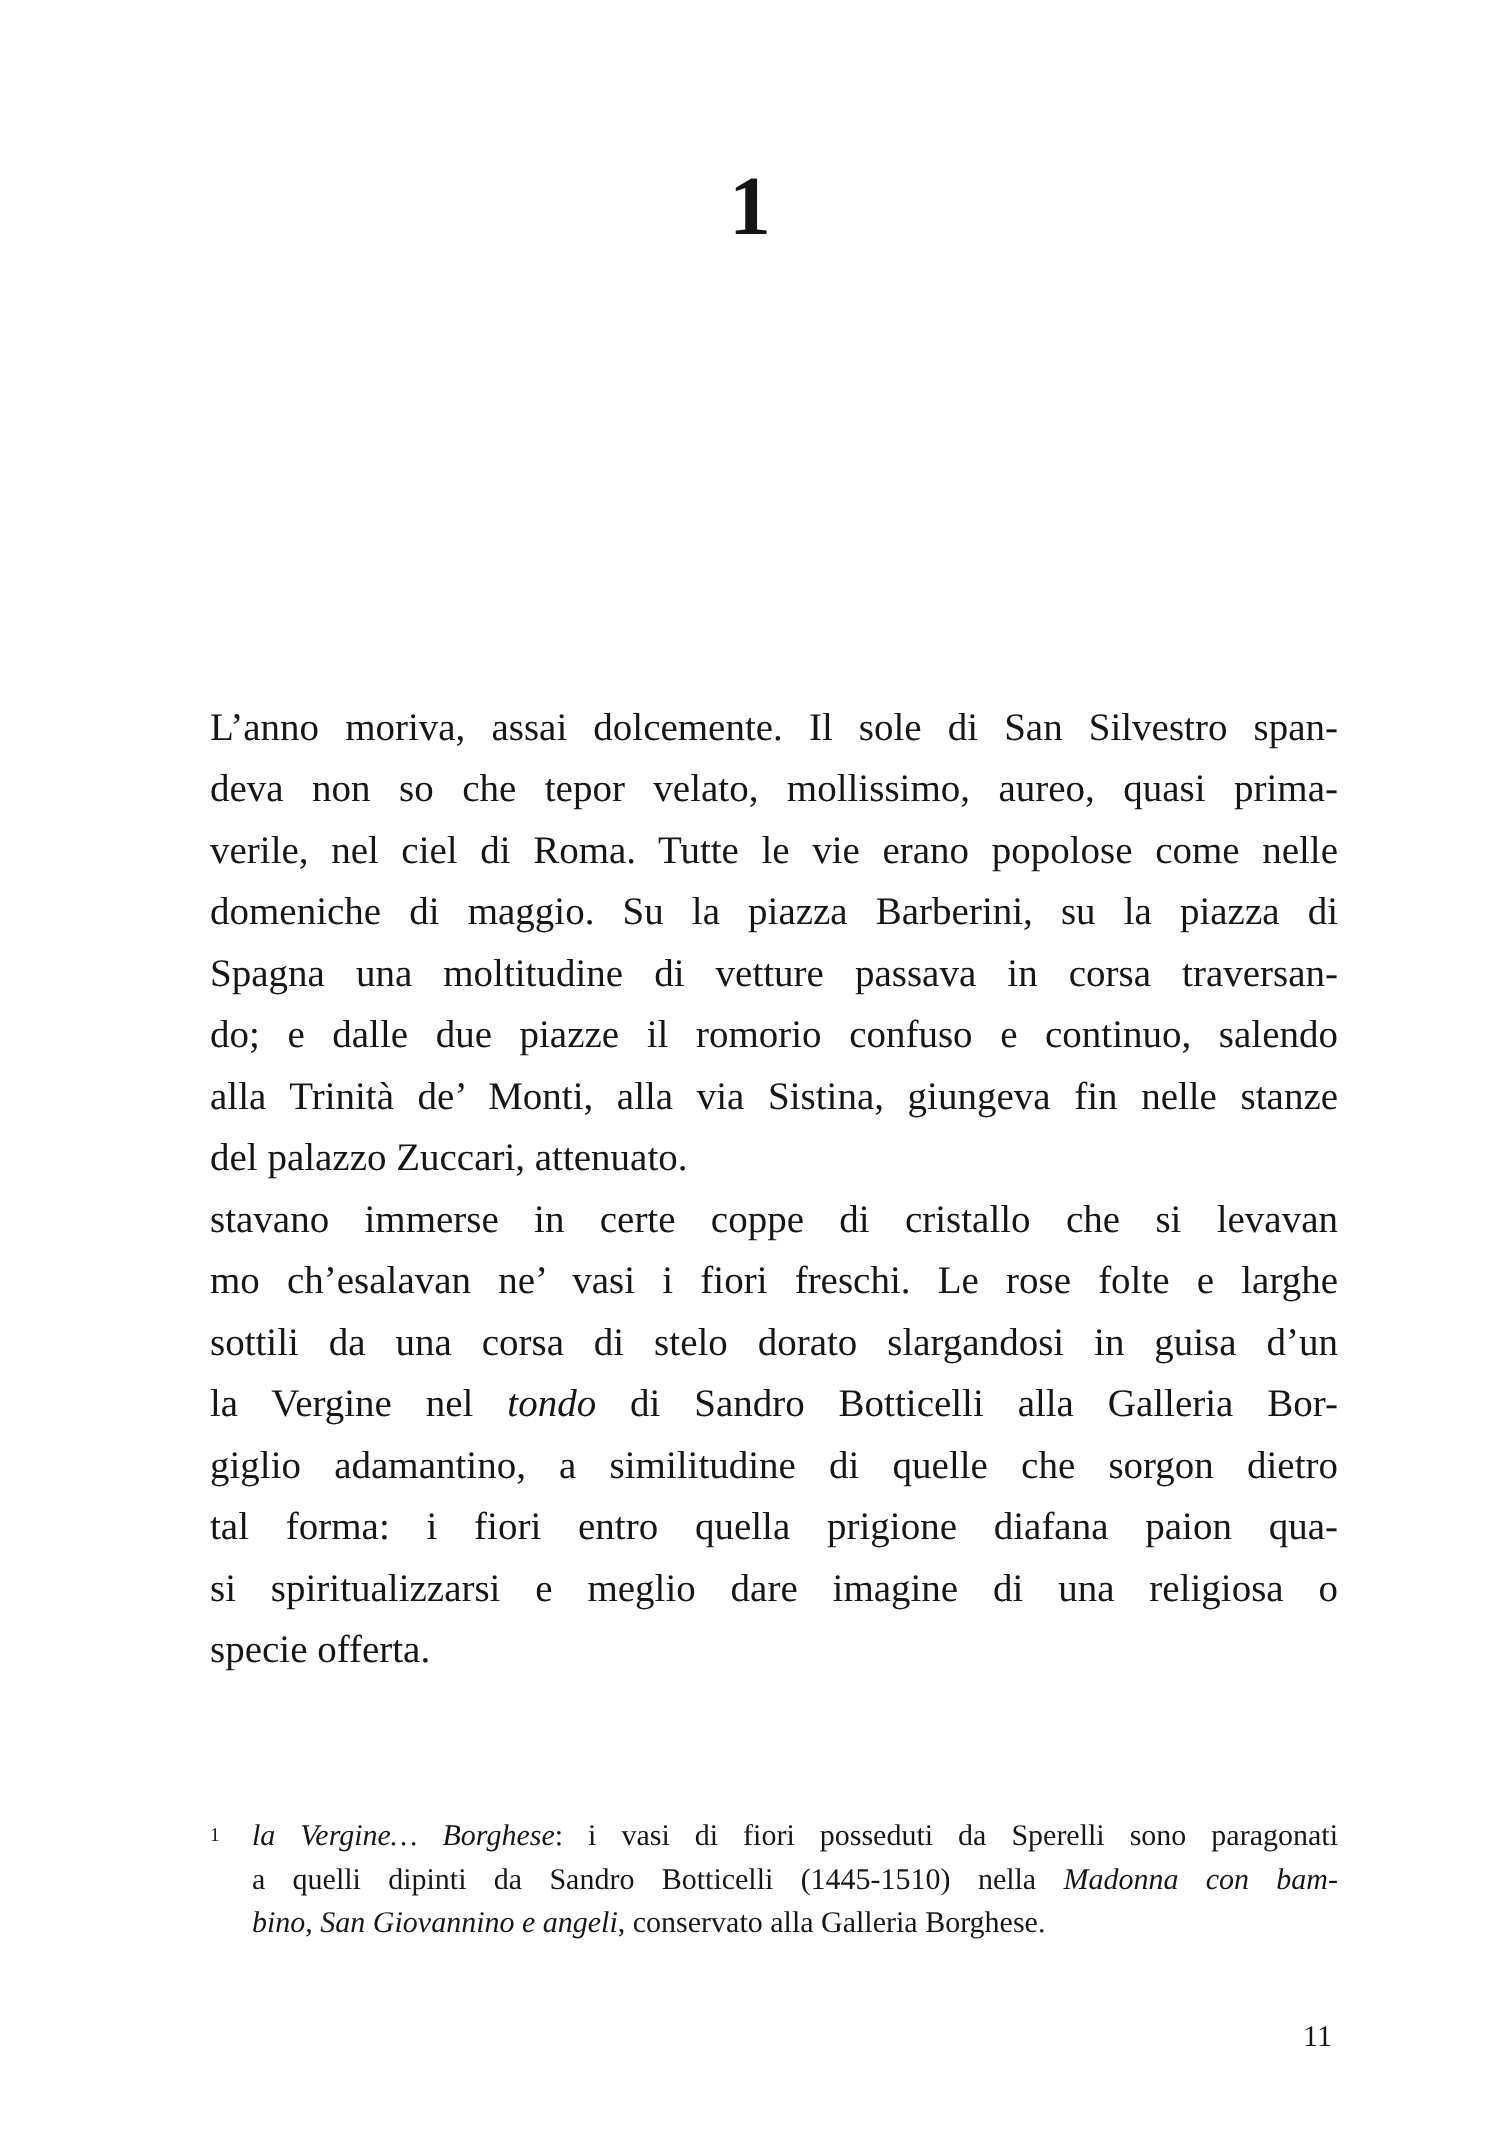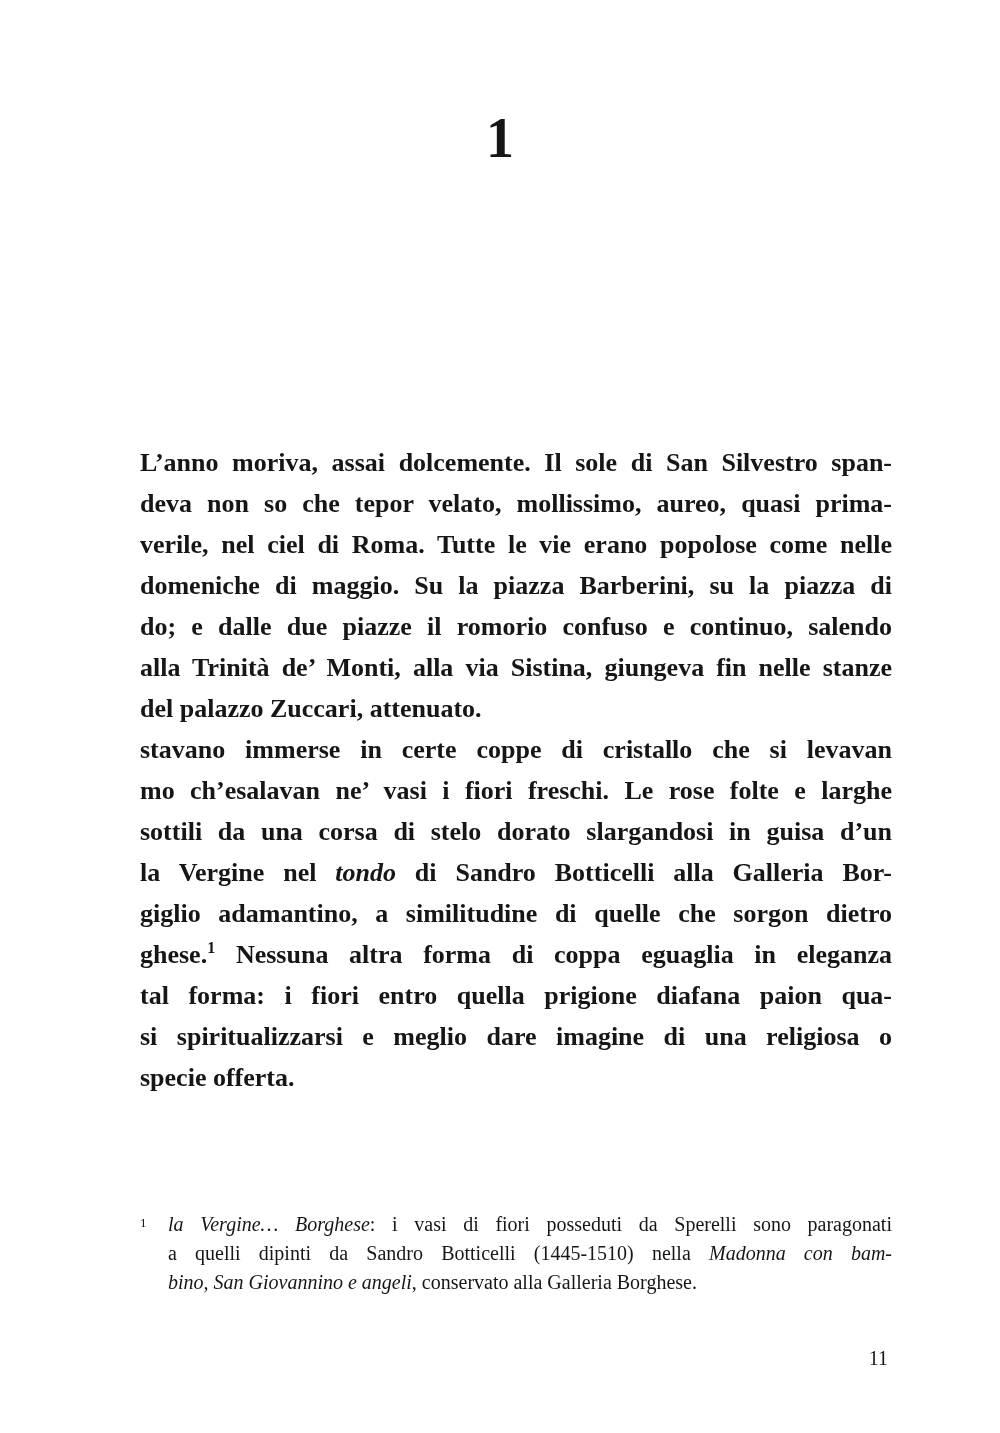--- a/index.html
+++ b/index.html
@@ -22,25 +22,24 @@
     left: 0;
     width: 100%;
     text-align: center;
     font-size: 56px;
     font-weight: 700;
     line-height: 1;
   }
   .body-text {
     position: absolute;
     left: 140px;
-    top: 442px;
+    top: 464px;
     width: 752px;
     font-size: 26px;
     line-height: 41px;
-    font-weight: bold;
   }
   .line {
     text-align: justify;
     text-align-last: justify;
     white-space: normal;
   }
   .line.last {
     text-align-last: left;
   }
   .line.indent-first {
@@ -85,31 +84,31 @@
 
   <div class="chapter-number">1</div>
 
   <div class="body-text">
 
   <div>
         <div class="line"><span>L’anno moriva, assai dolcemente. Il sole di San Silvestro span-</span></div>
         <div class="line"><span>deva non so che tepor velato, mollissimo, aureo, quasi prima-</span></div>
         <div class="line"><span>verile, nel ciel di Roma. Tutte le vie erano popolose come nelle</span></div>
         <div class="line"><span>domeniche di maggio. Su la piazza Barberini, su la piazza di</span></div>
+        <div class="line"><span>Spagna una moltitudine di vetture passava in corsa traversan-</span></div>
         <div class="line"><span>do; e dalle due piazze il romorio confuso e continuo, salendo</span></div>
         <div class="line"><span>alla Trinità de’ Monti, alla via Sistina, giungeva fin nelle stanze</span></div>
         <div class="line last"><span>del palazzo Zuccari, attenuato.</span></div>
       </div>
       <div>
         <div class="line"><span>stavano immerse in certe coppe di cristallo che si levavan</span></div>
         <div class="line"><span>mo ch’esalavan ne’ vasi i fiori freschi. Le rose folte e larghe</span></div>
         <div class="line"><span>sottili da una corsa di stelo dorato slargandosi in guisa d’un</span></div>
         <div class="line"><span>la Vergine nel </span><span class="it">tondo</span><span> di Sandro Botticelli alla Galleria Bor-</span></div>
         <div class="line"><span>giglio adamantino, a similitudine di quelle che sorgon dietro</span></div>
-        <div class="line"><span>ghese.</span><span class="sup">1</span><span> Nessuna altra forma di coppa eguaglia in eleganza</span></div>
         <div class="line"><span>tal forma: i fiori entro quella prigione diafana paion qua-</span></div>
         <div class="line"><span>si spiritualizzarsi e meglio dare imagine di una religiosa o</span></div>
         <div class="line last"><span>specie offerta.</span></div>
       </div>
     </div>
 
   <div class="footnote">
     <span class="fn-marker">1</span>
     <span class="fn-lines"><div class="line"><span class="it">la Vergine… Borghese</span><span>: i vasi di fiori posseduti da Sperelli sono paragonati</span></div><div class="line"><span>a quelli dipinti da Sandro Botticelli (1445-1510) nella </span><span class="it">Madonna con bam-</span></div><div class="line last"><span class="it">bino, San Giovannino e angeli</span><span>, conservato alla Galleria Borghese.</span></div></span>
   </div>

